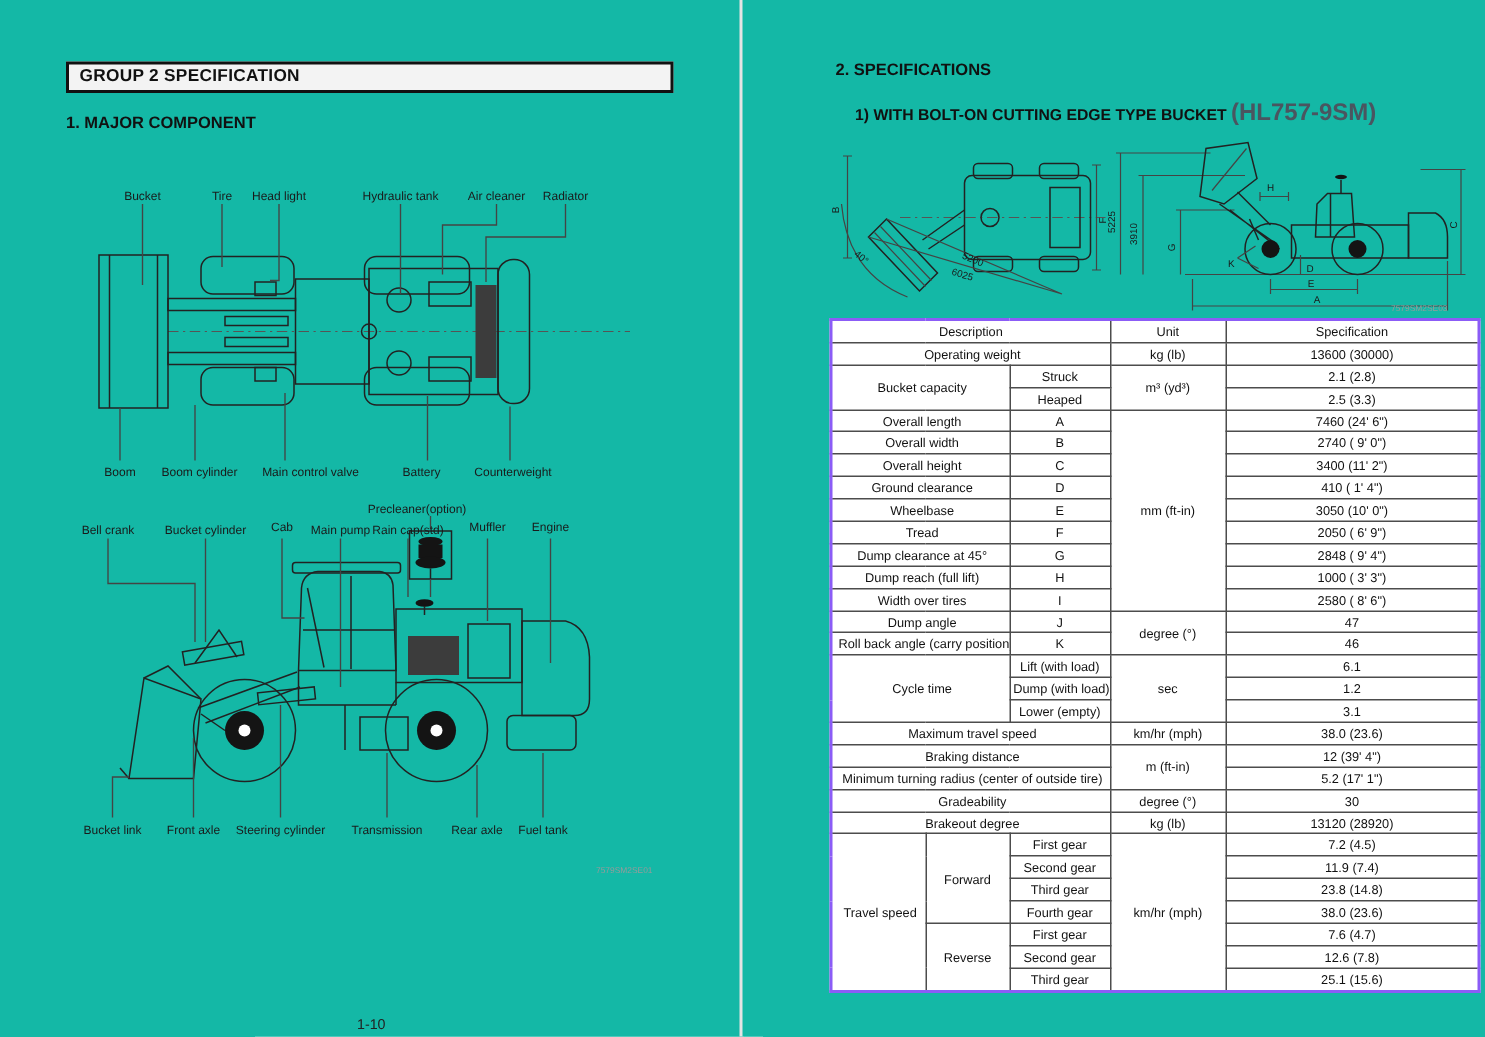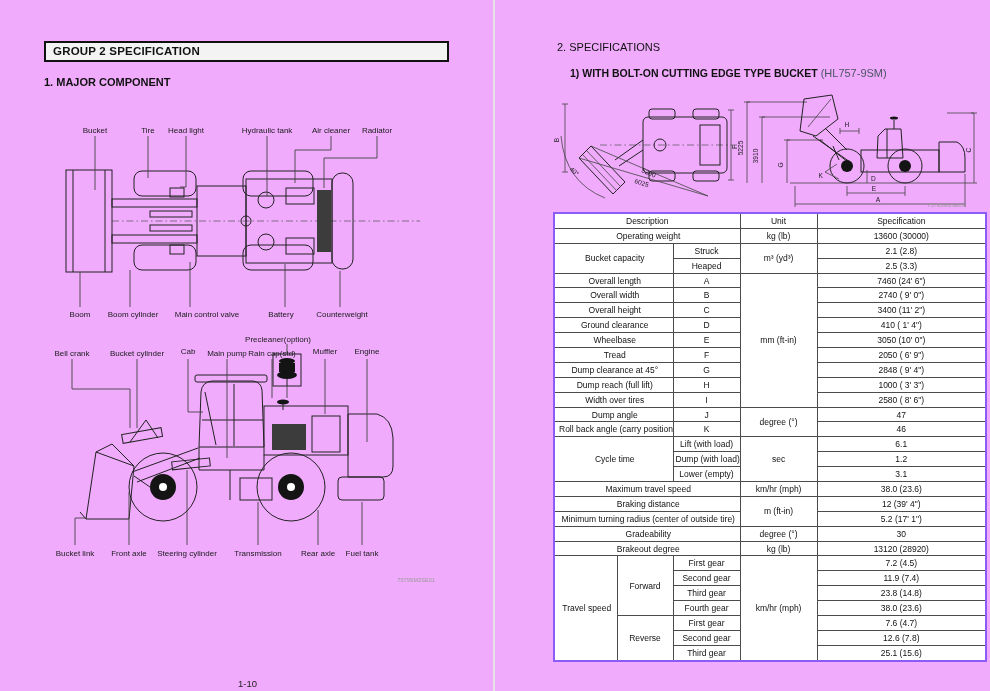--- a/index.html
+++ b/index.html
@@ -1,30 +1,30 @@
 <!DOCTYPE html>
 <html><head>
 <meta charset="utf-8">
 <style>
   html,body{margin:0;padding:0}
   body{width:990px;height:691px;background:#fff;position:relative;overflow:hidden;
        font-family:"Liberation Sans",sans-serif;color:#111;-webkit-font-smoothing:antialiased}
-  .page{position:absolute;top:0;height:691px;width:495px;background:#f0abfc}
+  .page{position:absolute;top:0;height:691px;width:495px;background:#14b8a6}
   .page-left{left:0}
   .page-right{left:495px}
   .divider{position:absolute;left:493px;top:0;width:3px;height:691px;background:#e4e4e4}
 
   .group-header{position:absolute;left:44px;top:41px;width:394px;height:17px;
        border:2px solid #111;background:#f3f3f3;font-weight:bold;font-size:11.5px;
        line-height:17px;padding-left:7px;letter-spacing:.2px}
   .sec-title{position:absolute;left:44px;top:76px;font-weight:bold;font-size:11px}
 
-  .sec-title-r{position:absolute;left:62px;top:41px;font-weight:normal;font-size:11px}
+  .sec-title-r{position:absolute;left:62px;top:41px;font-weight:bold;font-size:11px}
   .sub-title{position:absolute;left:75px;top:67px;font-size:10.5px;font-weight:bold}
-  .sub-title .model{font-weight:normal;color:#4a5560;font-size:11px}
+  .sub-title .model{font-weight:bold;color:#4a5560;font-size:16px}
 
   svg.diag{position:absolute;left:0;top:0}
   svg .ln{stroke:#222;fill:none;stroke-width:1}
   svg .thin{stroke:#444;fill:none;stroke-width:.8}
   svg .leader{stroke:#444;fill:none;stroke-width:.9}
   svg .dashdot{stroke:#555;fill:none;stroke-width:.7;stroke-dasharray:7 3 1.5 3}
   svg .dark{fill:#3c3c3c;stroke:none}
   svg .black{fill:#141414;stroke:none}
   svg text{fill:#1a1a1a;stroke:none}
   .lab{font-size:8px}

